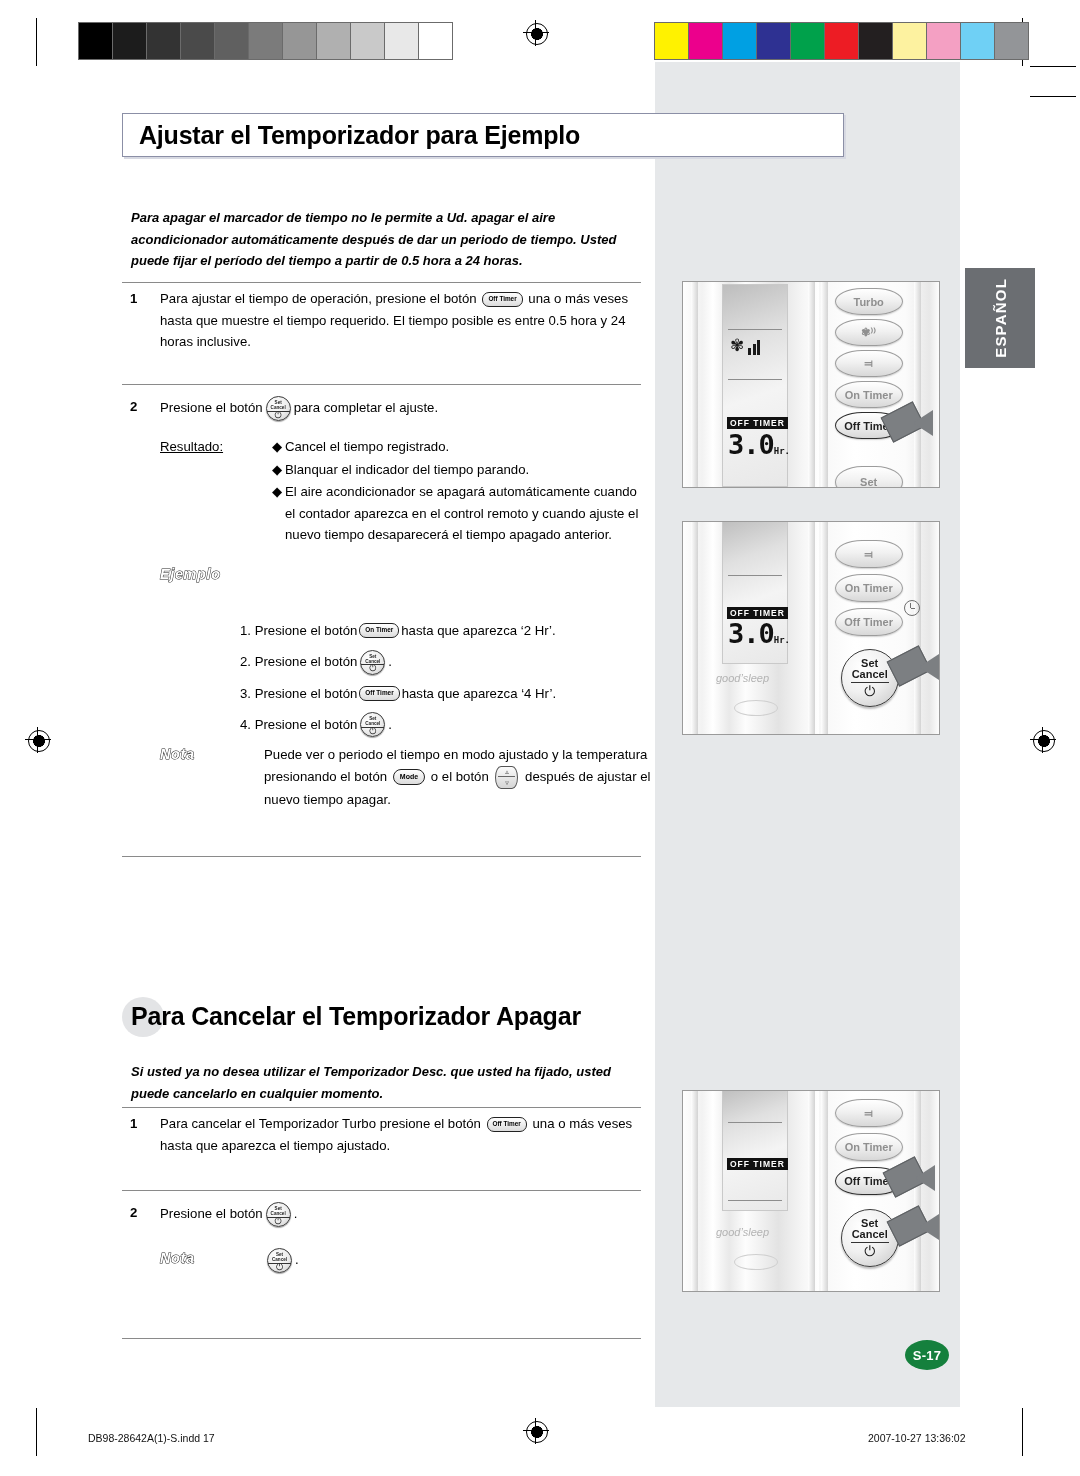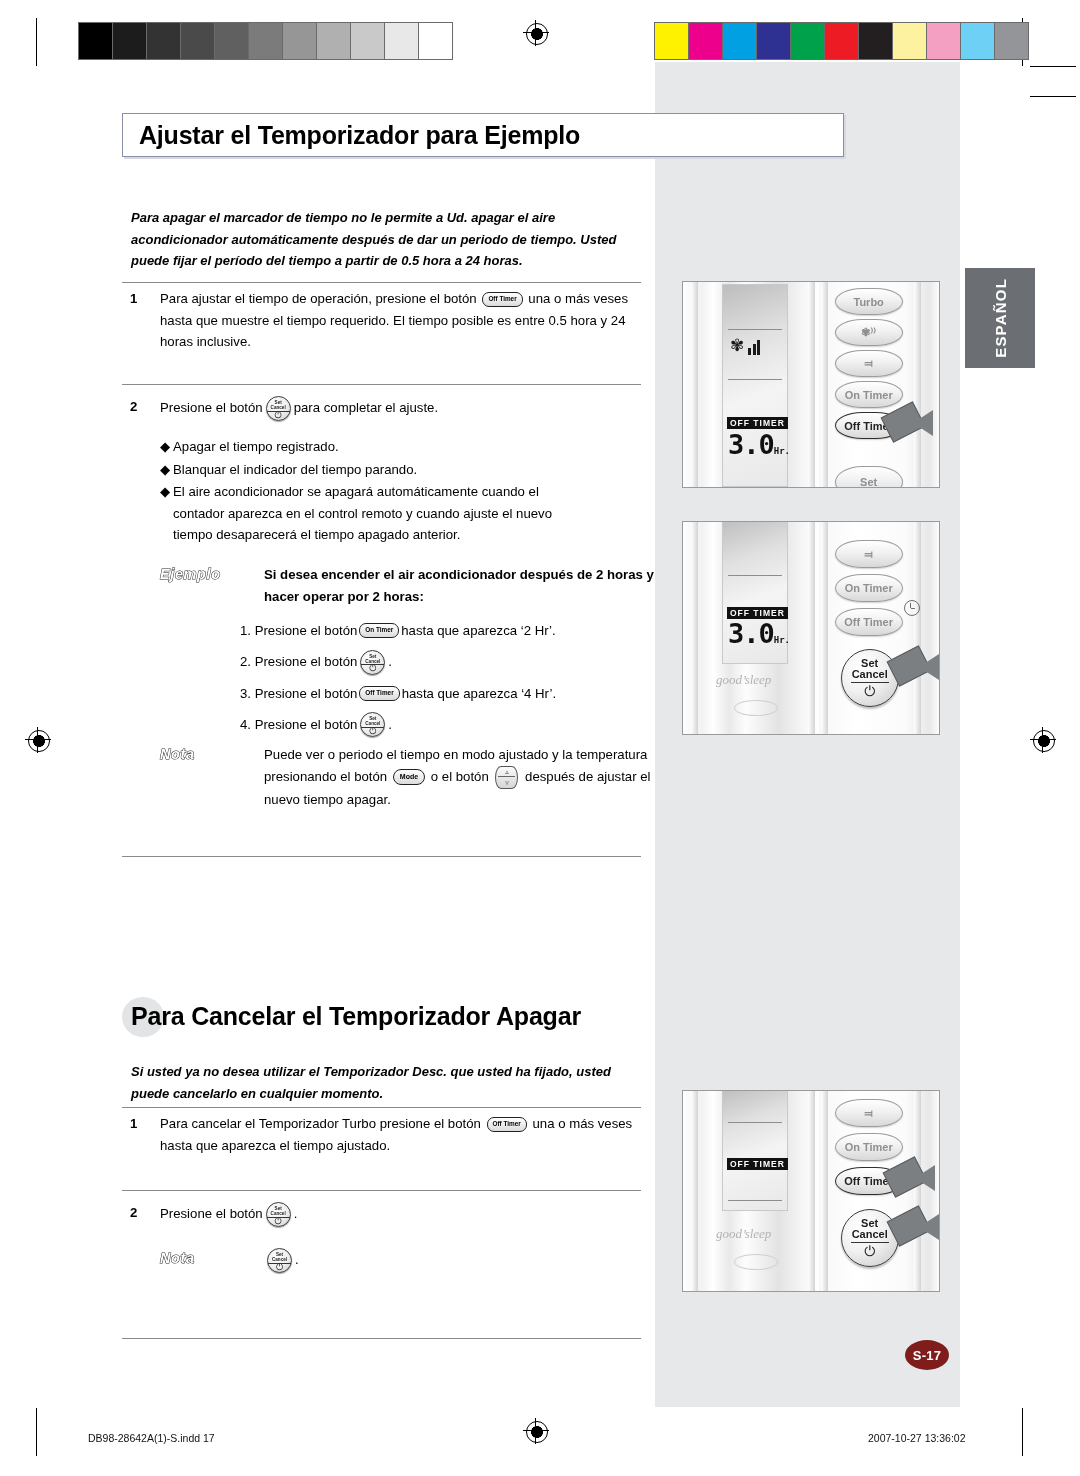--- a/index.html
+++ b/index.html
@@ -146,21 +146,21 @@
   .bars i{display:block;width:3px;background:#1a1a1a;}
   .offtimer-tag{
     position:absolute;background:#111;color:#fff;font-size:8.5px;font-weight:bold;
     padding:1px 3px;letter-spacing:1px;white-space:nowrap;
   }
   .lcdnum{
     position:absolute;font-family:"DejaVu Sans Mono",monospace;
     font-size:27px;font-weight:bold;color:#111;line-height:1;letter-spacing:-1px;
   }
   .lcdnum small{font-size:9px;letter-spacing:0;}
-  .gsleep{position:absolute;color:#b3b3b3;font-size:13px;font-style:italic;font-family:Liberation Serif, serif;}
+  .gsleep{position:absolute;color:#b3b3b3;font-size:11px;font-style:italic;}
   .gs-oval{position:absolute;border:1.5px solid #cfcfcf;border-radius:50%;height:14px;}
   .rbtn{
     position:absolute;display:flex;align-items:center;justify-content:center;
     border:1.3px solid #9c9c9c;border-radius:40%/50%;
     background:linear-gradient(#ffffff,#f1f1f1 45%,#d8d8d8 100%);
     color:#8f8f8f;font-size:11px;font-weight:bold;
     box-shadow:0 1px 1.5px rgba(0,0,0,.18);
   }
   .rbtn.active{color:#222;border-color:#2e2e2e;border-width:1.5px;}
   .setbtn{
@@ -182,21 +182,21 @@
     border:1px solid #5d6063;transform:rotate(-27deg);
   }
   .hand .tip{
     position:absolute;width:0;height:0;
     border-top:13px solid transparent;border-bottom:13px solid transparent;
     border-right:20px solid #7c7f82;
   }
 
   .pagebadge{
     position:absolute;left:905px;top:1340px;width:44px;height:30px;border-radius:50%;
-    background:#7f1d1d;color:#fff;font-size:13px;font-weight:bold;
+    background:#15803d;color:#fff;font-size:13px;font-weight:bold;
     display:flex;align-items:center;justify-content:center;letter-spacing:.3px;
   }
   .footer{position:absolute;font-size:10.5px;color:#111;}
 </style>
 </head>
 <body>
 
 <div class="crop-line" style="left:36px;top:18px;width:1px;height:48px;"></div>
 <div class="crop-line" style="left:1022px;top:18px;width:1px;height:48px;"></div>
 <div class="crop-line" style="left:1030px;top:66px;width:46px;height:1px;"></div>
@@ -276,40 +276,40 @@
 
 <div class="step" style="left:122px;top:396px;">
   <div class="num">2</div>
   <div class="txt">
     <span>Presione el botón</span><span class="btn-round"><i class="t1">Set</i><i class="t2">Cancel</i><i class="pw">⏻</i></span><span>para completar el ajuste.</span>
   </div>
 </div>
 
 <div class="sub" style="left:160px;top:436px;width:480px;">
   <div class="res-row">
+    <div class="lab res-label">Resultado:</div>
     <div class="items">
       <div>
           <span class="d">◆</span>
-          <span class="t">Apagar el tiempo registrado.</span>
+          <span class="t">Cancel el tiempo registrado.</span>
         </div>
       <div>
           <span class="d">◆</span>
           <span class="t">Blanquar el indicador del tiempo parando.</span>
         </div>
       <div>
           <span class="d">◆</span>
           <span class="t">El aire acondicionador se apagará automáticamente cuando el contador aparezca en el control remoto y cuando ajuste el nuevo tiempo desaparecerá el tiempo apagado anterior.</span>
         </div>
     </div>
   </div>
 </div>
 
 <div class="callout" style="left:160px;top:564px;">
   <div class="tag">Ejemplo</div>
-  <div class="body b">Si desea encender el air acondicionador después de 2 horas y hacer operar por 2 horas:</div>
 </div>
 
 <div class="ex-steps" style="left:240px;top:620px;width:400px;">
   <div class="l">
     <span>1.</span>&nbsp;<span>Presione el botón</span>
     <span class="pill">On Timer</span>
     <span>hasta que aparezca ‘2 Hr’.</span>
   </div>
   <div class="l">
     <span>2.</span>&nbsp;<span>Presione el botón</span>

